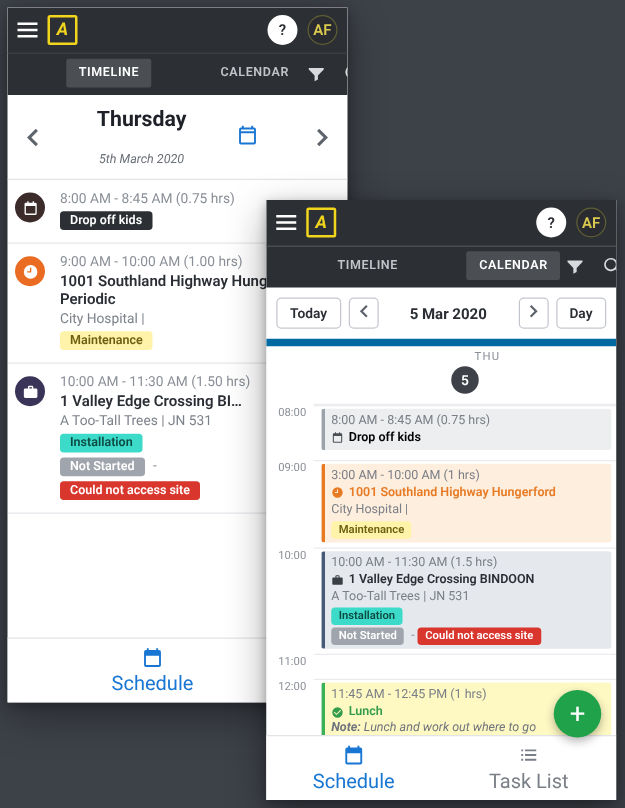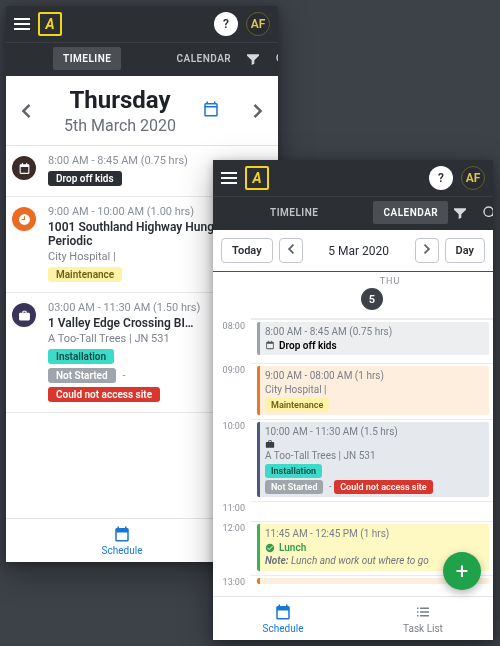--- a/index.html
+++ b/index.html
@@ -64,22 +64,22 @@
   .datehdr {
     display: flex; align-items: center; justify-content: space-between;
     padding: 10px 8px; border-bottom: 1px solid #e2e4e8;
   }
   .datehdr .chev {
     width: 24px; height: 24px; color: #5e646c; display: flex;
     align-items: center; justify-content: center; cursor: pointer;
   }
   .datehdr .chev svg { width: 10px; height: 14px; fill: #5e646c; }
   .datehdr-mid { text-align: center; }
-  .datehdr-mid .dow { font-size: 24px; font-weight: 700; color: #1e2127; }
-  .datehdr-mid .dstr { font-size: 16px; color: #6a6f77; margin-top: 2px; }
+  .datehdr-mid .dow { font-size: 17px; font-weight: 700; color: #1e2127; }
+  .datehdr-mid .dstr { font-size: 10px; color: #6a6f77; margin-top: 16px; font-style: italic; }
   .calico { color: #1976d2; }
   .calico svg { width: 18px; height: 18px; fill: #1976d2; }
 
   
   .list { flex: 1; overflow: hidden; }
   .row {
     display: grid; grid-template-columns: 36px 1fr;
     border-bottom: 1px solid #e6e8ec; padding: 8px 6px 10px 6px;
     font-size: 11px; color: #3a3e45;
   }
@@ -105,37 +105,37 @@
   .pill.grey { background: #a0a5ad; color: #fff; }
   .pill.red { background: #d9362e; color: #fff; }
 
   
   .bnav {
     display: flex; border-top: 1px solid #e2e4e8;
     background: #fff;
   }
   .bnav .bi {
     flex: 1; display: flex; flex-direction: column; align-items: center;
-    padding: 6px 0; font-size: 10px; color: #7a7f87; cursor: pointer;
+    padding: 6px 0; font-size: 16px; color: #7a7f87; cursor: pointer;
   }
   .bnav .bi.active { color: #1976d2; }
   .bnav .bi svg { width: 18px; height: 18px; fill: currentColor; margin-bottom: 2px; }
 
   
   .ctrlrow {
     display: flex; align-items: center; gap: 6px;
-    padding: 8px; border-bottom: 1px solid #0369a1;
+    padding: 8px; border-bottom: 6px solid #0369a1;
   }
   .obtn {
     border: 1px solid #c3c7cd; border-radius: 4px; padding: 5px 10px;
     font-size: 11px; font-weight: 600; color: #2a2e34; cursor: pointer;
     background: #fff;
   }
   .obtn.sq { padding: 5px 7px; }
-  .ctrldate { flex: 1; text-align: center; font-size: 12px; font-weight: 400; color: #2a2e34; }
+  .ctrldate { flex: 1; text-align: center; font-size: 12px; font-weight: 700; color: #2a2e34; }
 
   .dayhdr {
     display: flex; flex-direction: column; align-items: center;
     padding: 4px 0 8px 0; border-bottom: 1px solid #ececf0;
     margin-left: 38px;
   }
   .dayhdr .dw { font-size: 9px; color: #8a8f97; letter-spacing: 1px; margin-left: 36px; }
   .dayhdr .dn {
     width: 22px; height: 22px; border-radius: 50%; background: #3e4148;
     color: #fff; display: flex; align-items: center; justify-content: center;
@@ -254,21 +254,21 @@
       </div>
     </div>
 
     <div class="row">
       <div class="ric purple">
         <svg viewBox="0 0 24 24">
             <path d="M20 7h-4V5a2 2 0 00-2-2h-4a2 2 0 00-2 2v2H4a2 2 0 00-2 2v10a2 2 0 002 2h16a2 2 0 002-2V9a2 2 0 00-2-2zM10 5h4v2h-4V5z"></path>
           </svg>
       </div>
       <div>
-        <div class="tm">03:00 AM - 11:30 AM (1.50 hrs)</div>
+        <div class="tm">10:00 AM - 11:30 AM (1.50 hrs)</div>
         <div class="ttl">1 Valley Edge Crossing BI…</div>
         <div class="sub">A Too-Tall Trees | JN 531</div>
         <span class="pill teal">Installation</span><br>
         <span class="pill grey">Not Started</span>
         <span style="color:#8a8f97">-</span><br>
         <span class="pill red">Could not access site</span>
       </div>
     </div>
 
   </div>
@@ -351,36 +351,43 @@
             <span>Drop off kids</span>
           </div>
         </div>
       </div>
     </div>
 
     <div class="hourrow">
       <div class="hourlabel">09:00</div>
       <div class="hourcell">
         <div class="ev orange">
-          <div class="evtm">9:00 AM - 08:00 AM (1 hrs)</div>
+          <div class="evtm">3:00 AM - 10:00 AM (1 hrs)</div>
+          <div class="evtl">
+            <svg viewBox="0 0 24 24" fill="#e77a23">
+                <path d="M12 2a10 10 0 100 20 10 10 0 000-20zm1 11H7v-2h4V6h2v7z"></path>
+              </svg>
+            <span>1001 Southland Highway Hungerford</span>
+          </div>
           <div class="sub">City Hospital |</div>
           <span class="minipill" style="background:#fef3a9;color:#6e5f10">Maintenance</span>
         </div>
       </div>
     </div>
 
     <div class="hourrow">
       <div class="hourlabel">10:00</div>
       <div class="hourcell" style="min-height:60px">
         <div class="ev blue">
           <div class="evtm">10:00 AM - 11:30 AM (1.5 hrs)</div>
           <div class="evtl" style="color:#2a2e34">
             <svg viewBox="0 0 24 24" fill="#3a3e45">
                 <path d="M20 7h-4V5a2 2 0 00-2-2h-4a2 2 0 00-2 2v2H4a2 2 0 00-2 2v10a2 2 0 002 2h16a2 2 0 002-2V9a2 2 0 00-2-2zM10 5h4v2h-4V5z"></path>
               </svg>
+            <span>1 Valley Edge Crossing BINDOON</span>
           </div>
           <div class="sub">A Too-Tall Trees | JN 531</div>
           <span class="minipill" style="background:#3bdac9;color:#0d4a43">Installation</span><br>
           <span class="minipill" style="background:#a0a5ad;color:#fff">Not Started</span>
           <span style="color:#8a8f97">-</span>
           <span class="minipill" style="background:#d9362e;color:#fff">Could not access site</span>
         </div>
       </div>
     </div>
 

